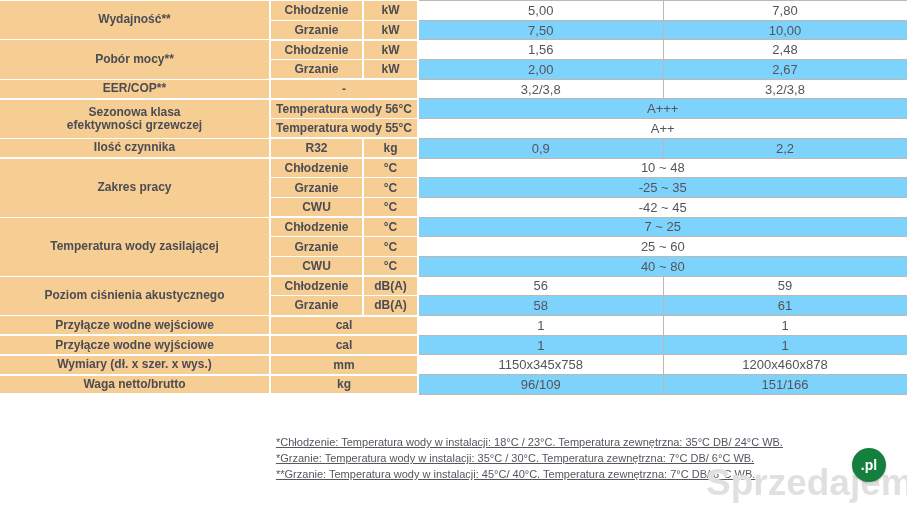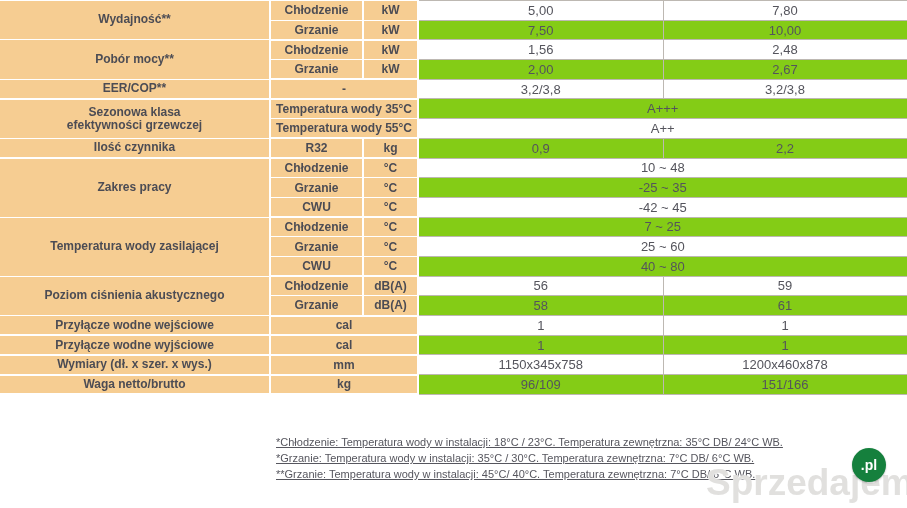--- a/index.html
+++ b/index.html
@@ -23,21 +23,21 @@
     border-bottom:1px solid rgba(255,255,255,.75);
   }
   td.tan-label{white-space:pre-line;line-height:13px;}
   tr.g-end td.tan{border-bottom:2px solid #ffffff;}
   
   td.val{
     border:1px solid #bdb8b2;
     color:#54545c;font-weight:normal;font-size:13px;
   }
   td.val.w{background:#ffffff;}
-  td.val.c{background:#84cc16;}
+  td.val.c{background:#7dd3fc;}
   
   .footnotes{
     position:absolute;left:276px;top:434px;
     font-size:11px;line-height:16px;color:#56565e;text-decoration:underline;
   }
   
   .watermark{position:absolute;left:706px;top:452px;width:200px;height:56px;pointer-events:none;}
   .watermark .wm-text{
     position:absolute;left:0;top:10px;
     font-size:37px;font-weight:bold;letter-spacing:0px;
@@ -93,21 +93,21 @@
         </tr>
         <tr class="g-end">
           <td class="tan tan-label" rowspan="1">EER/COP**</td>
           <td class="tan tan-merged" colspan="2">-</td>
           <td class="val w">3,2/3,8</td>
           <td class="val w">3,2/3,8</td>
         </tr>
         <tr>
           <td class="tan tan-label" rowspan="2">Sezonowa klasa
 efektywności grzewczej</td>
-          <td class="tan tan-merged" colspan="2">Temperatura wody 35°C</td>
+          <td class="tan tan-merged" colspan="2">Temperatura wody 56°C</td>
           <td class="val val-span c" colspan="2">A+++</td>
         </tr>
         <tr class="g-end">
           <td class="tan tan-merged" colspan="2">Temperatura wody 55°C</td>
           <td class="val val-span w" colspan="2">A++</td>
         </tr>
         <tr class="g-end">
           <td class="tan tan-label" rowspan="1">Ilość czynnika</td>
           <td class="tan tan-sub">R32</td>
           <td class="tan tan-unit">kg</td>

